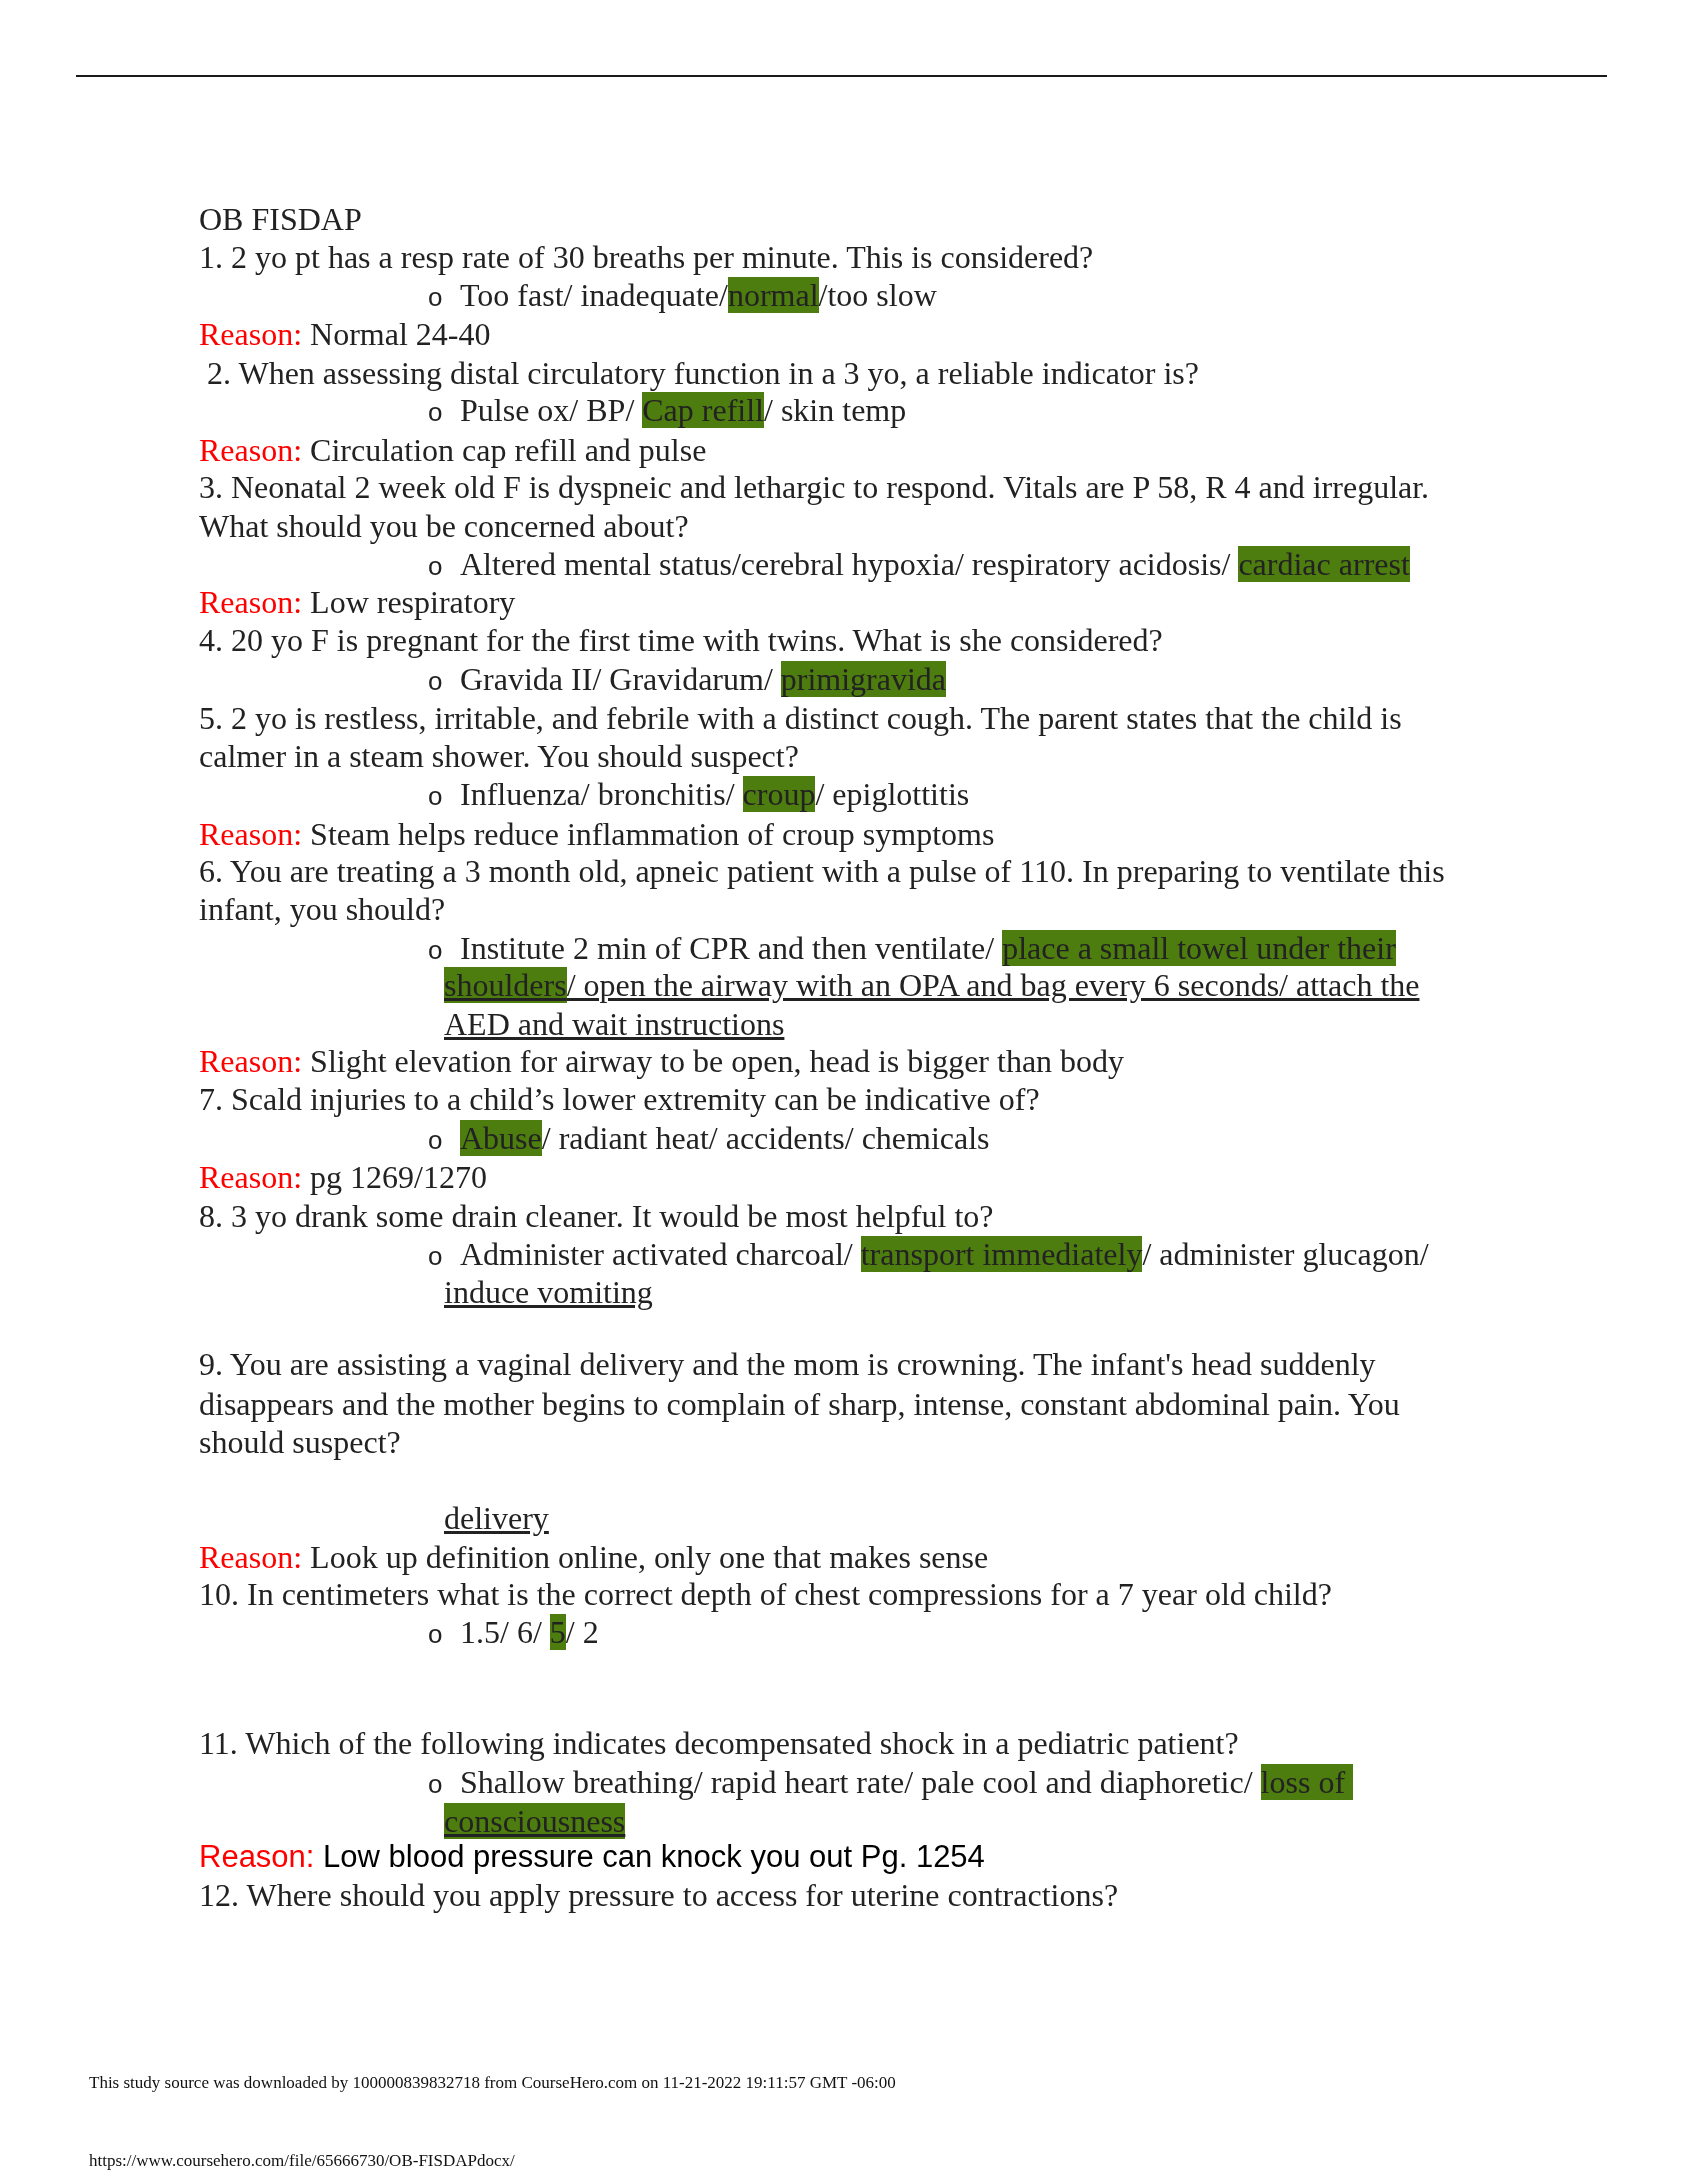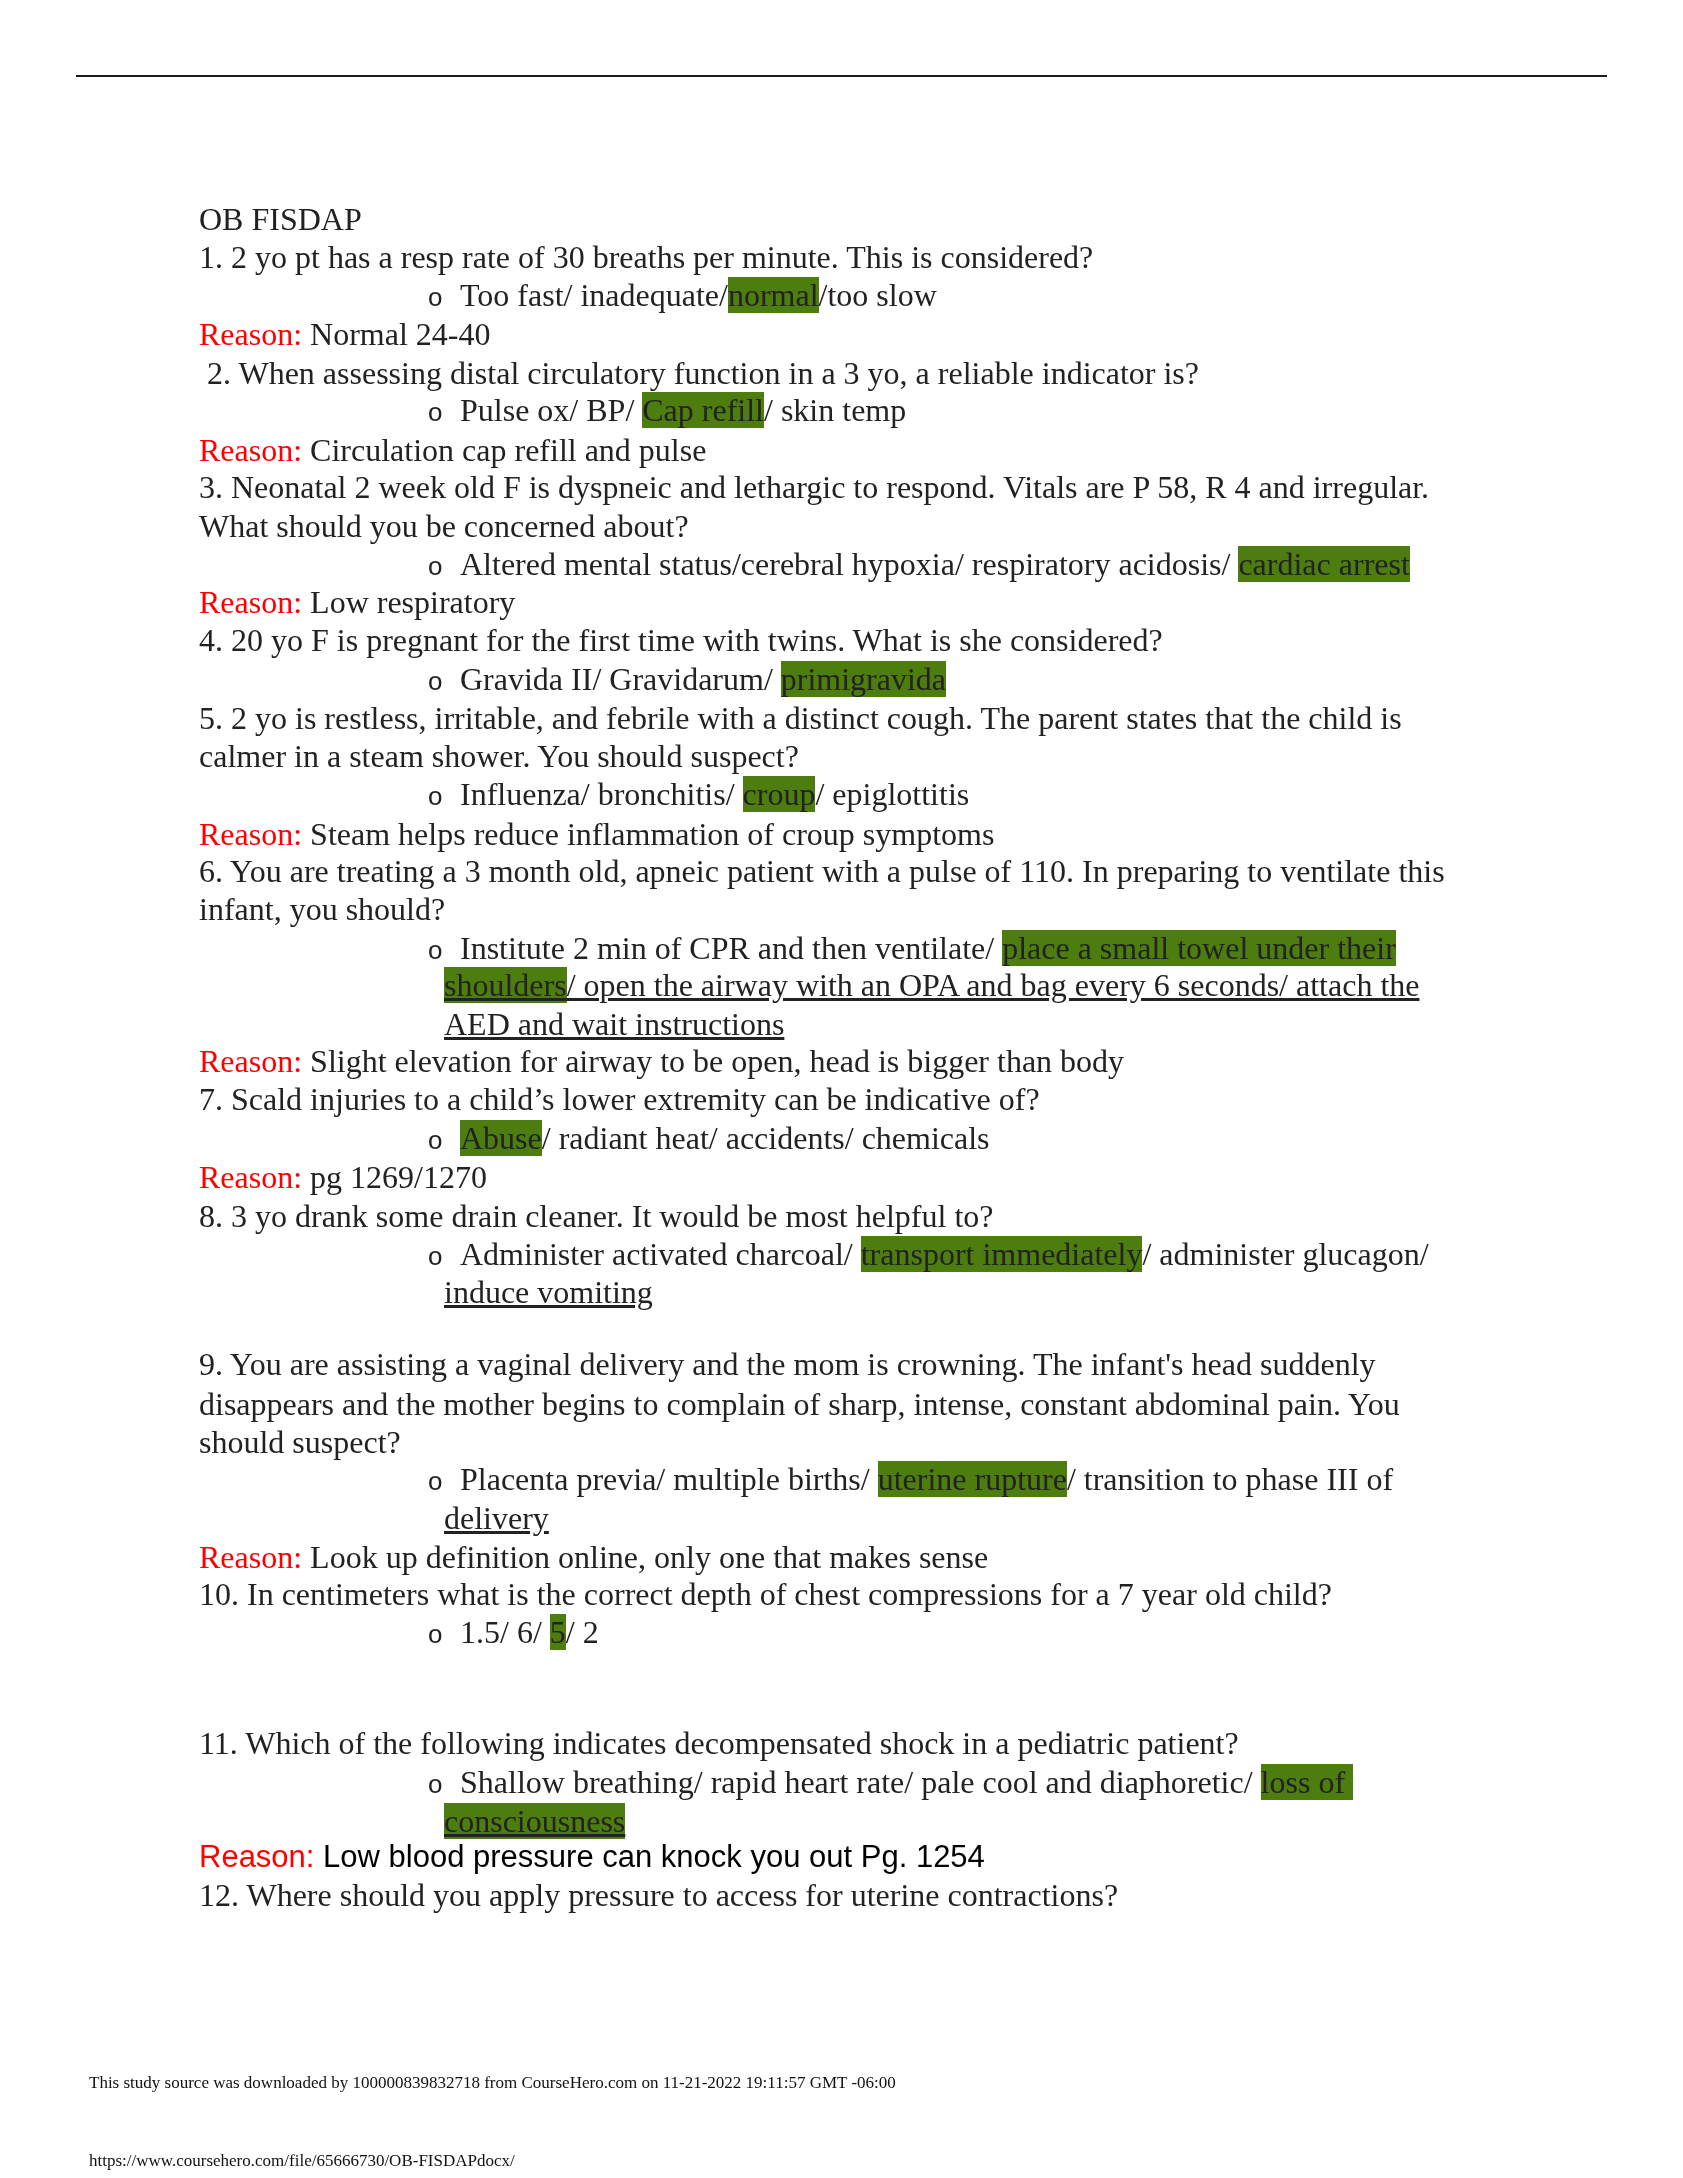--- a/index.html
+++ b/index.html
@@ -58,21 +58,20 @@
   <div class="ln opt" style="top:1119px"><span class="bullet">o</span><span class="hl">Abuse</span><span>/ radiant heat/ accidents/ chemicals</span></div>
   <div class="ln" style="top:1158px"><span class="reason-label">Reason:</span> <span>pg 1269/1270</span></div>
 
   <div class="ln" style="top:1197px">8. 3 yo drank some drain cleaner. It would be most helpful to?</div>
   <div class="ln opt" style="top:1235px"><span class="bullet">o</span><span>Administer activated charcoal/ </span><span class="hl">transport immediately</span><span>/ administer glucagon/</span></div>
   <div class="ln cont" style="top:1273px">induce vomiting</div>
 
   <div class="ln" style="top:1345px">9. You are assisting a vaginal delivery and the mom is crowning. The infant's head suddenly</div>
   <div class="ln" style="top:1385px">disappears and the mother begins to complain of sharp, intense, constant abdominal pain. You</div>
   <div class="ln" style="top:1423px">should suspect?</div>
-  <div class="ln opt" style="top:1460px"><span class="bullet">o</span><span>Placenta previa/ multiple births/ </span><span class="hl">uterine rupture</span><span>/ transition to phase III of</span></div>
   <div class="ln cont" style="top:1499px">delivery</div>
   <div class="ln" style="top:1538px"><span class="reason-label">Reason:</span> <span>Look up definition online, only one that makes sense</span></div>
 
   <div class="ln" style="top:1575px">10. In centimeters what is the correct depth of chest compressions for a 7 year old child?</div>
   <div class="ln opt" style="top:1613px"><span class="bullet">o</span><span>1.5/ 6/ </span><span class="hl">5</span><span>/ 2</span></div>
 
   <div class="ln" style="top:1724px">11. Which of the following indicates decompensated shock in a pediatric patient?</div>
   <div class="ln opt" style="top:1763px"><span class="bullet">o</span><span>Shallow breathing/ rapid heart rate/ pale cool and diaphoretic/ </span><span class="hl">loss of </span></div>
   <div class="ln cont" style="top:1802px"><span class="hl">consciousness</span></div>
   <div class="ln sans" style="top:1838px"><span class="reason-label">Reason:</span> <span>Low blood pressure can knock you out Pg. 1254</span></div>

